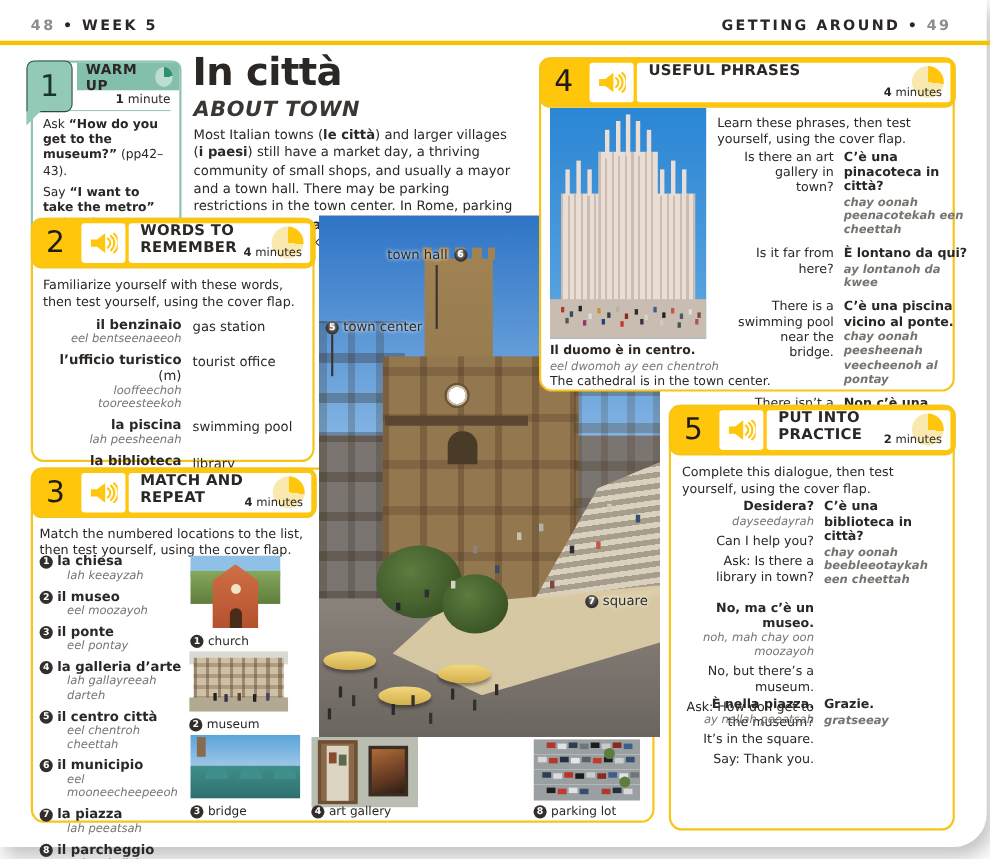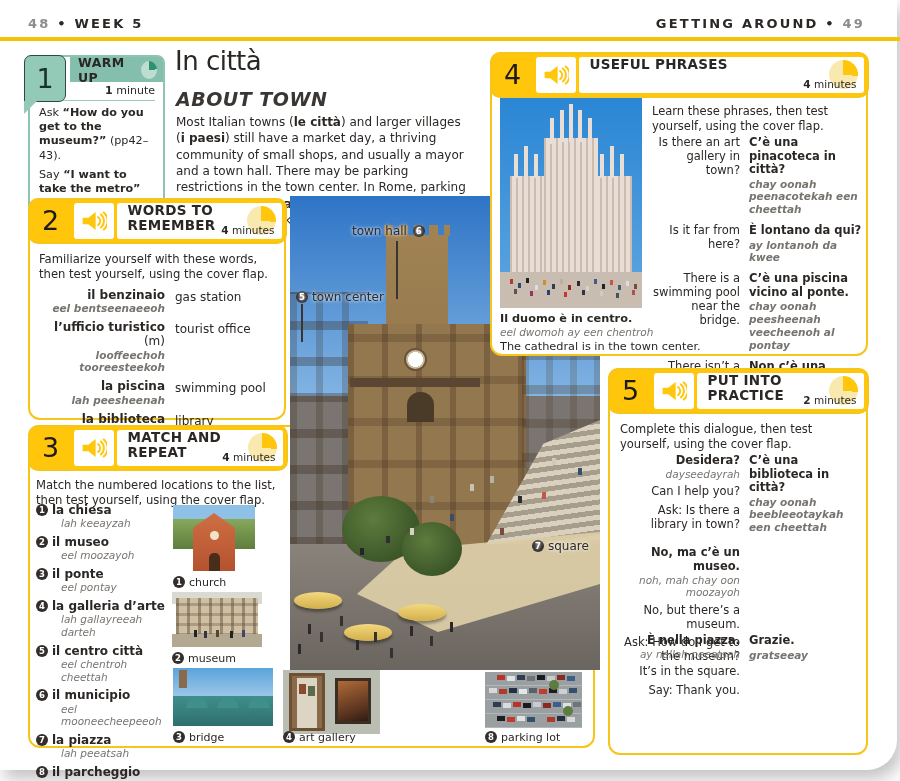--- a/index.html
+++ b/index.html
@@ -26,28 +26,28 @@
   .bintro{font-size:11.6px;line-height:1.32;margin:52px 10px 6px 9px}
   
   .wubox{position:absolute;left:28px;top:55px;width:137px;height:162px;background:#fff;border:2px solid #8FC3B2;border-radius:8px;z-index:2}
   .wuband{margin-left:40px;height:25px;background:#83BFAC;display:flex;align-items:center;padding:0 6px 0 8px;font-weight:bold;font-size:12.5px;letter-spacing:.4px;border-radius:0 5px 0 0;position:relative}
   .wuband .pie{position:static;margin-left:auto;width:18px;height:18px}
   .wutime{margin:2px 8px 0;text-align:right;font-size:11px;border-bottom:1.5px solid #9ccabb;padding-bottom:3px}
   .wup{margin:5px 9px 0;font-size:11.2px;line-height:1.27}
   .wubub{position:absolute;left:24px;top:55px;width:42px;height:47px;background:#93C9B7;border:1.5px solid #2b4d41;border-radius:7px 7px 7px 0;display:flex;align-items:center;justify-content:center;font-size:27px;color:#17332b;z-index:3}
   .wutail{position:absolute;left:-1px;bottom:-13px;width:0;height:0;border-top:13px solid #93C9B7;border-right:13px solid transparent}
   
-  .title{position:absolute;left:175px;top:46px;font-size:26px;font-weight:400;letter-spacing:-.5px;z-index:2}
+  .title{position:absolute;left:175px;top:46px;font-size:35px;font-weight:700;letter-spacing:-.5px;z-index:2}
   .subtitle{position:absolute;left:176px;top:88px;font-size:19px;font-weight:bold;font-style:italic;letter-spacing:.5px;color:#3a3633;z-index:2}
   .introp{position:absolute;left:176px;top:114px;width:296px;font-size:12px;line-height:1.36;z-index:2}
   
   .wrows{margin:0 8px 0 9px}
   .wrow{display:grid;grid-template-columns:126px 1fr;column-gap:10px;margin-bottom:7px;font-size:12px}
   .wit{text-align:right;line-height:1.15}
-  .wit .pron{display:block;font-size:10.5px;font-weight:bold}
+  .wit .pron{display:block;font-size:10.5px;font-weight:normal}
   .wen{padding-top:1px}
   
   .mlist{position:absolute;left:36px;top:503px;width:132px;z-index:2}
   .mitem{margin-bottom:5px;font-size:12px;line-height:1.2}
   .mitem .pron{display:block;margin-left:25px;font-size:10.5px}
   .disc{display:inline-flex;width:12px;height:12px;border-radius:50%;background:#332E2C;color:#fff;font-size:8.5px;font-weight:bold;align-items:center;justify-content:center;margin-right:4px;vertical-align:1px;font-style:normal}
   .cap{position:absolute;font-size:11px;z-index:4}
   
   .prow{display:grid;grid-template-columns:88px 118px;column-gap:9px;margin-bottom:8px;font-size:11.5px;line-height:1.2}
   .pen{text-align:right}
@@ -110,21 +110,21 @@
   #tgMini{position:absolute;left:16px;top:14px;width:7px;height:10px;background:#8a4a2e;box-shadow:9px 2px 0 #5a6a4a}
   #tgPaint{position:absolute;left:52px;top:8px;width:36px;height:46px;background:#3a2d22;padding:3px}
   #tgPaintIn{width:100%;height:100%;background:linear-gradient(160deg,#b06a36,#5a3420 70%,#2e1c12)}
   #tParking{left:485px;top:672px;width:97px;height:56px}
   #tpBase{position:absolute;left:0;top:0;width:97px;height:56px;background:#9aa0a2;background-image:repeating-linear-gradient(0deg,rgba(255,255,255,.25) 0 1px,transparent 1px 14px)}
   #tpCars{position:absolute;left:2px;top:3px;width:8px;height:5px;box-shadow:10px 0 #b8342a,20px 1px #dfe3e6,30px 0 #2e3d52,40px 1px #70757a,50px 0 #191b1e,60px 1px #c8ccd1,70px 0 #8a2b22,80px 1px #3b5f8a,2px 13px #d9d9d9,12px 14px #b03a2c,22px 13px #22303f,32px 14px #e4e7ea,42px 13px #5a6068,52px 14px #c23b2e,62px 13px #1c1e22,72px 14px #ccd0d4,82px 13px #35506e,6px 27px #2e3d52,16px 28px #d9dde0,26px 27px #b8342a,36px 28px #191b1e,46px 27px #c8ccd1,56px 28px #8a2b22,66px 27px #3b5f8a,76px 28px #dfe3e6,86px 27px #70757a,10px 41px #1c1e22,20px 42px #c23b2e,30px 41px #dfe3e6,40px 42px #35506e,50px 41px #9aa0a4,60px 42px #b03a2c,70px 41px #22303f,80px 42px #d9d9d9}
   #tpTree{position:absolute;left:64px;top:8px;width:10px;height:10px;border-radius:50%;background:#5d7c3e;box-shadow:14px 26px 0 #5d7c3e}
   
   #phrasesBox{left:490px;top:52px;width:378px;height:304px;z-index:6}
   #phIntro{position:absolute;left:160px;top:50px;width:210px;font-size:11.5px;line-height:1.3}
-  #phRows{position:absolute;left:160px;top:82px;width:214px}
+  #phRows{position:absolute;left:178px;top:82px;width:214px}
   #phCap{position:absolute;left:8px;top:258px;width:214px;font-size:11.3px;line-height:1.25}
   #phCap .pron{font-size:10.5px}
   #practiceBox{left:608px;top:368px;width:260px;height:387px;z-index:6}
   #prIntro{position:absolute;left:10px;top:52px;width:238px;font-size:11.5px;line-height:1.3}
   #matchBox{left:28px;top:425px;width:567px;height:323px}
   #matchHdr{width:260px}
   #matchIntro{position:absolute;left:36px;top:478px;width:252px;font-size:11.6px;line-height:1.3;z-index:2}
   #wordsBox{left:28px;top:198px;width:258px;height:222px}
 </style>
 </head>

